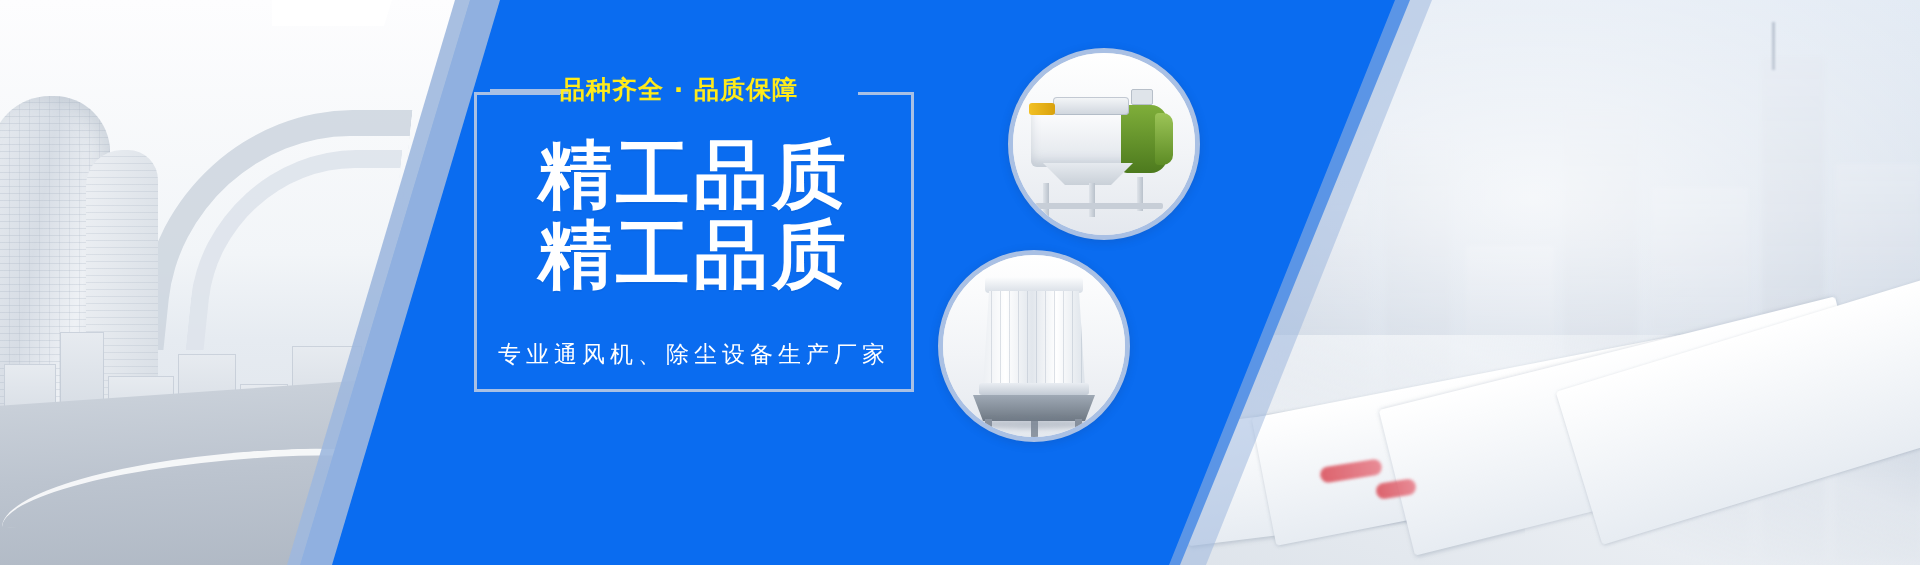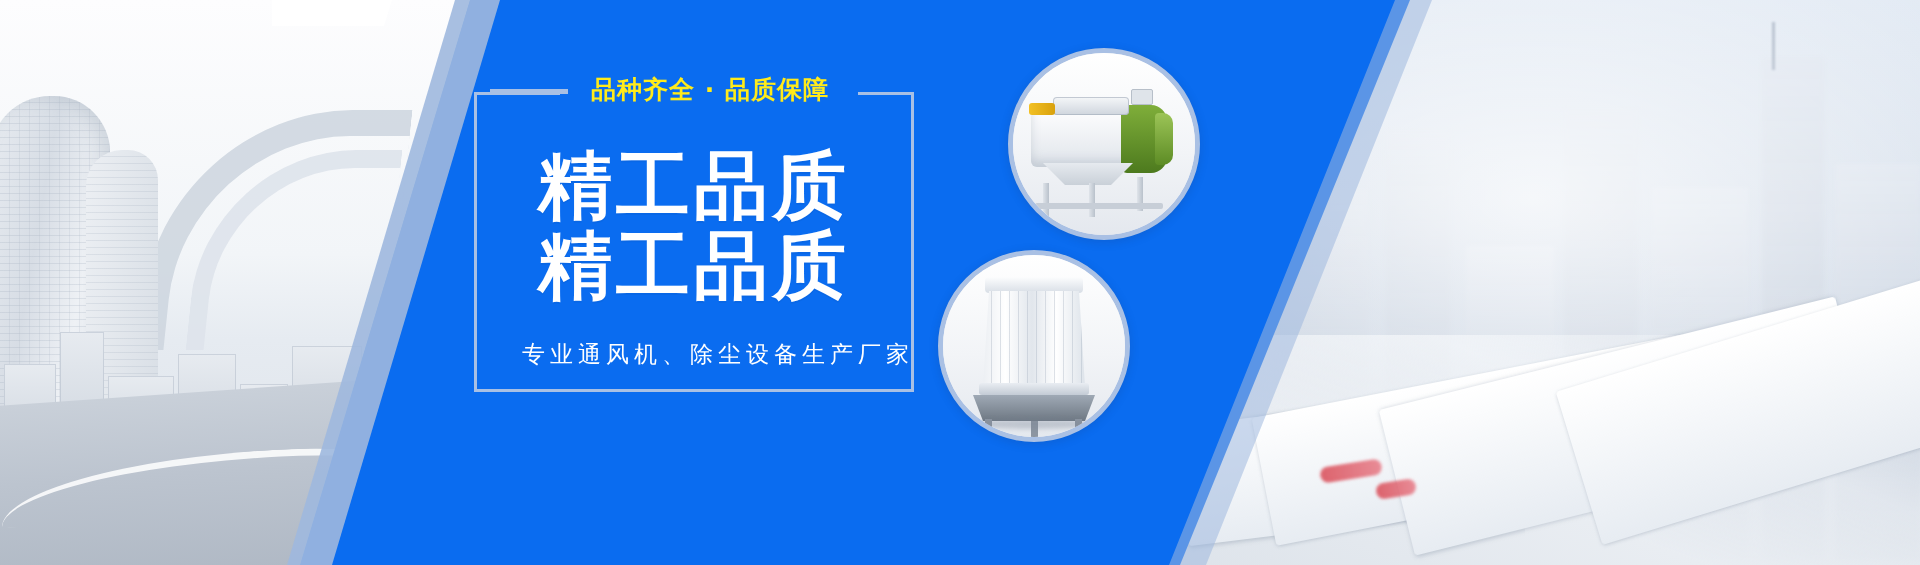--- a/index.html
+++ b/index.html
@@ -129,32 +129,32 @@
   .frame-gap-top{
     position:absolute; left:86px; top:-6px; width:298px; height:12px; background:#0a6cf0;
   }
   .frame-dash{
     position:absolute; left:16px; top:-3px; width:78px; height:5px; background:#a9c0e4;
   }
 
   .tagline{
     position:absolute; left:86px; top:-20px; width:300px; height:36px;
     color:#ffeb1a; font-size:25px; line-height:36px; letter-spacing:1px;
-    text-align:center; white-space:nowrap; font-weight:700;
+    white-space:nowrap; font-weight:700;
   }
 
   .headline{
     position:absolute; left:0; right:0; top:42px; text-align:center;
     color:#ffffff; font-size:74px; line-height:80px; font-weight:700;
-    letter-spacing:4px; text-shadow:0 2px 0 rgba(0,0,0,.04);margin-top:11px;
+    letter-spacing:4px; text-shadow:0 2px 0 rgba(0,0,0,.04);
   }
   .headline span{ display:block; }
 
   .subtitle{
-    position:absolute; left:0; right:0; bottom:22px; text-align:right;
+    position:absolute; left:0; right:0; bottom:22px; text-align:center;
     color:#ffffff; font-size:23px; letter-spacing:5px; white-space:nowrap;
   }
 
   
   .circle{
     position:absolute; border-radius:50%; overflow:hidden;
     border:5px solid #a9c0e4; background:#eef1f5;
     box-shadow:0 2px 10px rgba(20,50,100,.18);
   }
   .circle-top{ left:1008px; top:48px; width:192px; height:192px; }

